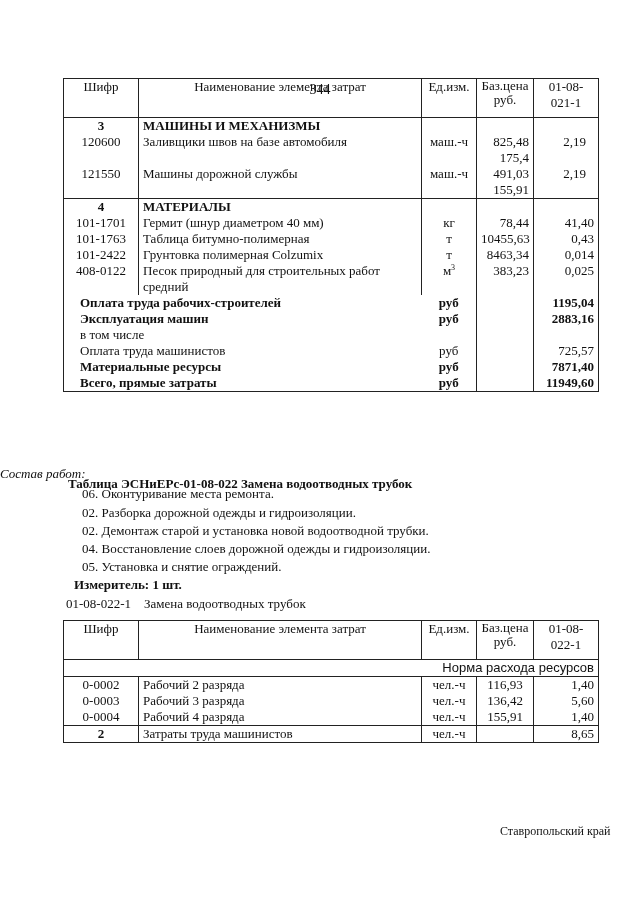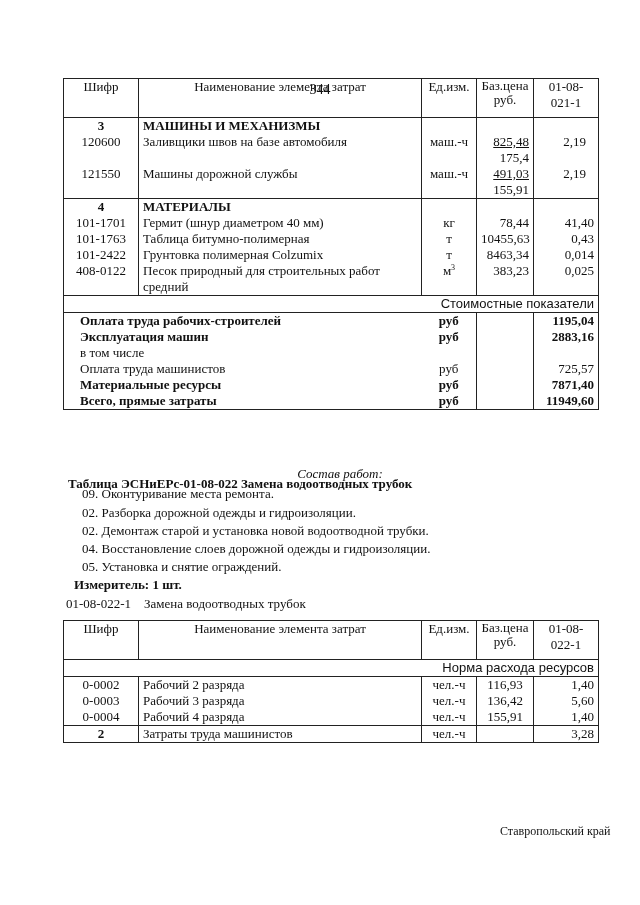--- a/index.html
+++ b/index.html
@@ -11,30 +11,30 @@
   table.grid { border-collapse:collapse; position:absolute; table-layout:fixed; }
   table.grid td { padding:0 4px; font-size:13px; line-height:16px; vertical-align:top; }
   .b-all { border:1px solid #222; }
   .bl { border-left:1px solid #222; }
   .br { border-right:1px solid #222; }
   .bt { border-top:1px solid #222; }
   .bb { border-bottom:1px solid #222; }
   .c { text-align:center; }
   .r { text-align:right; }
   .bold { font-weight:bold; }
-  .u { text-decoration:underline; }
+  .u { }
   .hdr td { vertical-align:middle; height:38px; }
   .small-label { font-family:"Liberation Sans", "DejaVu Sans", sans-serif; font-size:10px; text-align:right; line-height:14px; }
   sup { font-size:8px; line-height:0; }
 
   #t1 { left:63px; top:78px; width:535px; }
   #t2 { left:63px; top:620px; width:535px; }
 
   .heading { left:68px; top:448px; font-weight:bold; font-size:13px;margin-top:28px; }
-  .subhead { left:0; width:640px; top:466px; text-align:center; font-style:italic; font-size:13px; padding-left:40px; box-sizing:border-box;}
+  .subhead { left:0; width:640px; top:466px; font-style:italic; font-size:13px; box-sizing:border-box;}
   .step { left:82px; font-size:13px; }
   .measure { left:74px; top:577px; font-weight:bold; }
   .code-line { left:66px; top:596px; }
   .footer { left:500px; top:824px; font-size:12px; }
 </style>
 </head>
 <body>
 
 <div class="abs page-number">344</div>
 
@@ -105,23 +105,20 @@
     <td class="br r">8463,34</td>
     <td class="br r">0,014</td>
   </tr>
   <tr>
     <td class="bl br c">408-0122</td>
     <td class="br">Песок природный для строительных работ средний</td>
     <td class="br c"><span>м</span><sup>3</sup></td>
     <td class="br r">383,23</td>
     <td class="br r">0,025</td>
   </tr>
-  <tr>
-    <td colspan="5" class="b-all small-label">Стоимостные показатели</td>
-  </tr>
 
   <tr>
     <td colspan="2" class="bl bold" style="padding-left:16px">Оплата труда рабочих-строителей</td>
     <td class="br c bold">руб</td>
     <td class="br"></td>
     <td class="br r bold">1195,04</td>
   </tr>
   <tr>
     <td colspan="2" class="bl bold" style="padding-left:16px">Эксплуатация машин</td>
     <td class="br c bold">руб</td>
@@ -150,21 +147,21 @@
     <td colspan="2" class="bl bb bold" style="padding-left:16px">Всего, прямые затраты</td>
     <td class="br bb c bold">руб</td>
     <td class="br bb"></td>
     <td class="br bb r bold">11949,60</td>
   </tr>
 </tbody>
   </table>
 
 <div class="abs heading">Таблица  ЭСНиЕРс-01-08-022  Замена водоотводных трубок</div>
 <div class="abs subhead">Состав работ:</div>
-<div class="abs step" style="top:486px">09. Оконтуривание места ремонта.</div>
+<div class="abs step" style="top:486px">06. Оконтуривание места ремонта.</div>
 <div class="abs step" style="top:505px">02. Разборка дорожной одежды и гидроизоляции.</div>
 <div class="abs step" style="top:523px">02. Демонтаж старой и установка новой водоотводной трубки.</div>
 <div class="abs step" style="top:541px">04. Восстановление слоев дорожной одежды и гидроизоляции.</div>
 <div class="abs step" style="top:559px">05. Установка и снятие ограждений.</div>
 <div class="abs measure">Измеритель: 1 шт.</div>
 <div class="abs code-line" style="white-space:pre">01-08-022-1    Замена водоотводных трубок</div>
 
 <table class="grid" id="t2">
   <colgroup>
       <col style="width:75px">
@@ -203,18 +200,18 @@
     <td class="br">Рабочий 4 разряда</td>
     <td class="br c">чел.-ч</td>
     <td class="br c">155,91</td>
     <td class="br r">1,40</td>
   </tr>
   <tr>
     <td class="b-all c bold">2</td>
     <td class="b-all">Затраты труда машинистов</td>
     <td class="b-all c">чел.-ч</td>
     <td class="b-all c"></td>
-    <td class="b-all r">3,28</td>
+    <td class="b-all r">8,65</td>
   </tr>
 </tbody>
   </table>
 
 <div class="abs footer">Ставропольский край</div>
 
 </body></html>

